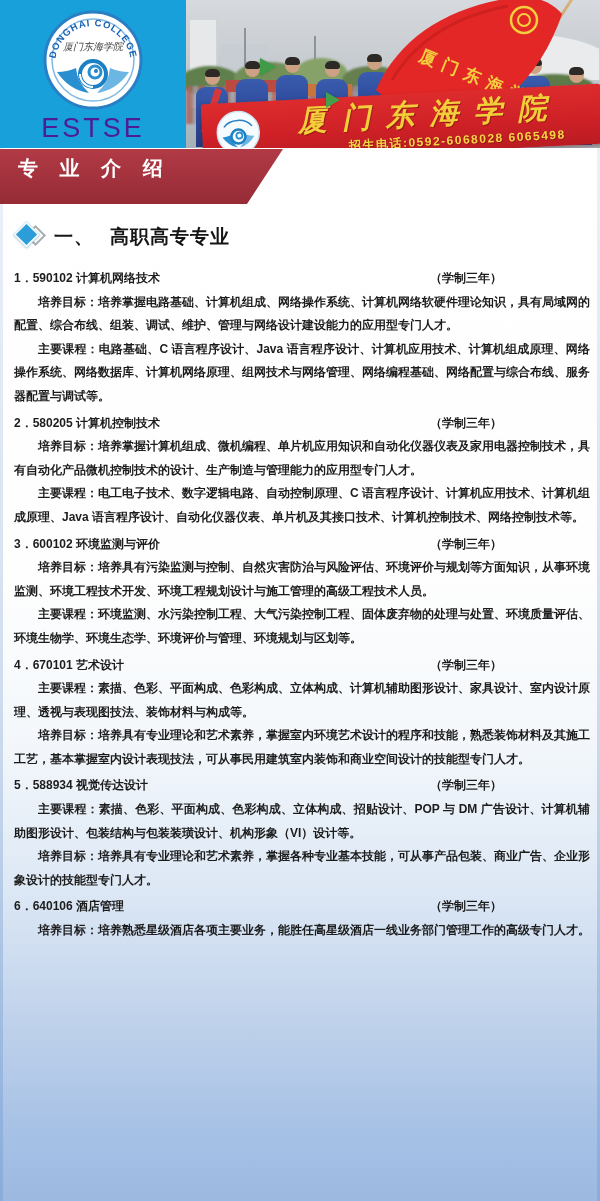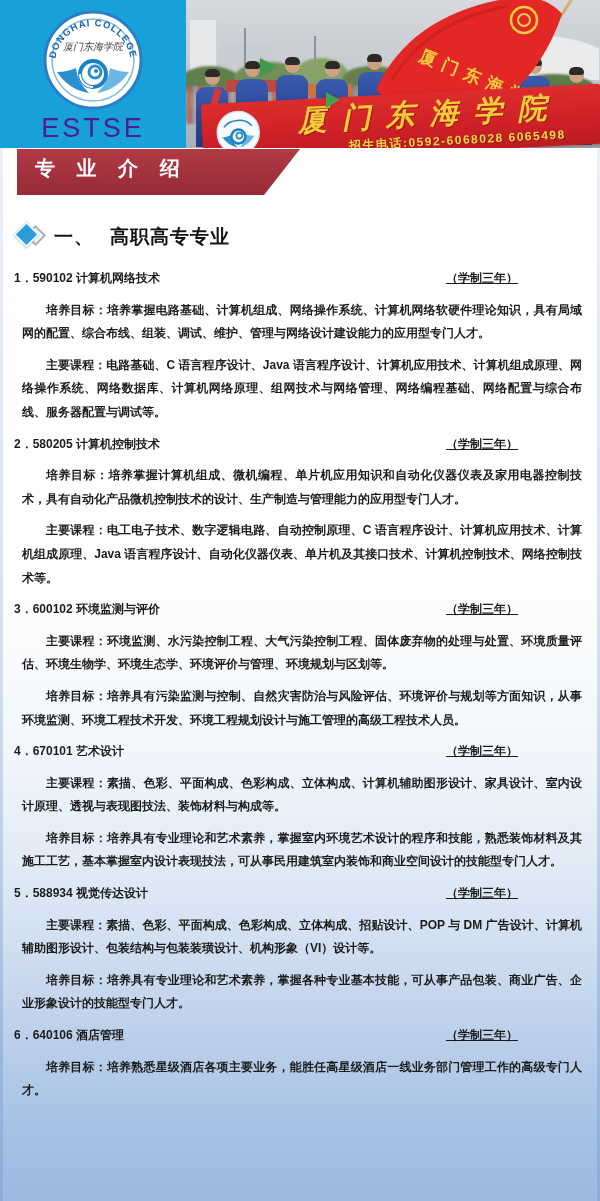--- a/index.html
+++ b/index.html
@@ -53,43 +53,43 @@
     font-size:29px; letter-spacing:15px; white-space:nowrap;
     text-shadow:1px 1px 0 rgba(120,20,10,.6); font-family:"Liberation Serif","DejaVu Serif",serif; font-style:italic;
   }
   .banner-phone {
     position:absolute; left:146px; bottom:2px; color:#f6d545; font-weight:700;
     font-size:12px; letter-spacing:1.5px; white-space:nowrap; text-shadow:1px 1px 0 rgba(120,20,10,.55);
   }
 
   
   .red-band {
-    position:absolute; left:17px; top:149px; width:290px; height:46px; z-index:6;
+    position:absolute; left:0; top:149px; width:290px; height:55px; z-index:6;
     background:linear-gradient(180deg,#b13a45 0%,#a2323d 55%,#962b36 100%);
     clip-path:polygon(0 0,283px 0,247px 100%,0 100%);
   }
   .red-band span {
     display:block; padding-left:18px; line-height:38px;
     color:#ffffff; font-size:20px; font-weight:700; letter-spacing:8px;
   }
 
   
   main { position:relative; padding:72px 10px 0 14px; z-index:2; }
   .section-head { display:flex; align-items:center; height:34px; }
   .diamond-wrap { position:relative; width:40px; height:30px; flex:none; }
   .dmd-back { position:absolute; left:14px; top:6px; width:15px; height:15px; transform:rotate(45deg); background:#fdfdfd; border:2px solid #a9adb1; }
   .dmd-front { position:absolute; left:3px; top:3px; width:19px; height:19px; transform:rotate(45deg); background:#2b9ed9; border:2px solid #f2f8fc; box-shadow:1px 1px 2px rgba(0,0,0,.15); }
   .section-title { font-size:19px; font-weight:700; color:#141414; letter-spacing:1px; }
   .section-title .marker { margin-right:16px; }
 
   #majors { margin-top:13px; font-size:12px; font-weight:700; color:#1c1c1c; line-height:23.6px; }
   .major + .major { margin-top:3px; }
   .major-head { position:relative; }
-  .m-duration { position:absolute; left:432px; top:0; white-space:nowrap;text-decoration:underline; }
-  .m-par { text-indent:2em; text-align:justify; margin:8px; }
+  .m-duration { position:absolute; left:416px; top:0; white-space:nowrap; }
+  .m-par { text-indent:2em; text-align:justify; margin:0; }
 </style>
 </head>
 <body>
 
 <div class="page">
 
   <div class="header">
 
     <div class="logo-box">
       <svg class="logo-svg" width="100" height="100" viewBox="0 0 100 100">
@@ -242,22 +242,22 @@
     </div>
     <p class="m-par">培养目标：培养掌握计算机组成、微机编程、单片机应用知识和自动化仪器仪表及家用电器控制技术，具有自动化产品微机控制技术的设计、生产制造与管理能力的应用型专门人才。</p>
     <p class="m-par">主要课程：电工电子技术、数字逻辑电路、自动控制原理、C 语言程序设计、计算机应用技术、计算机组成原理、Java 语言程序设计、自动化仪器仪表、单片机及其接口技术、计算机控制技术、网络控制技术等。</p>
   </section>
 
   <section class="major">
     <div class="major-head">
       <span class="m-title">3．600102 环境监测与评价</span>
       <span class="m-duration">（学制三年）</span>
     </div>
+    <p class="m-par">培养目标：培养具有污染监测与控制、自然灾害防治与风险评估、环境评价与规划等方面知识，从事环境监测、环境工程技术开发、环境工程规划设计与施工管理的高级工程技术人员。</p>
     <p class="m-par">主要课程：环境监测、水污染控制工程、大气污染控制工程、固体废弃物的处理与处置、环境质量评估、环境生物学、环境生态学、环境评价与管理、环境规划与区划等。</p>
-    <p class="m-par">培养目标：培养具有污染监测与控制、自然灾害防治与风险评估、环境评价与规划等方面知识，从事环境监测、环境工程技术开发、环境工程规划设计与施工管理的高级工程技术人员。</p>
   </section>
 
   <section class="major">
     <div class="major-head">
       <span class="m-title">4．670101 艺术设计</span>
       <span class="m-duration">（学制三年）</span>
     </div>
     <p class="m-par">主要课程：素描、色彩、平面构成、色彩构成、立体构成、计算机辅助图形设计、家具设计、室内设计原理、透视与表现图技法、装饰材料与构成等。</p>
     <p class="m-par">培养目标：培养具有专业理论和艺术素养，掌握室内环境艺术设计的程序和技能，熟悉装饰材料及其施工工艺，基本掌握室内设计表现技法，可从事民用建筑室内装饰和商业空间设计的技能型专门人才。</p>
   </section>

